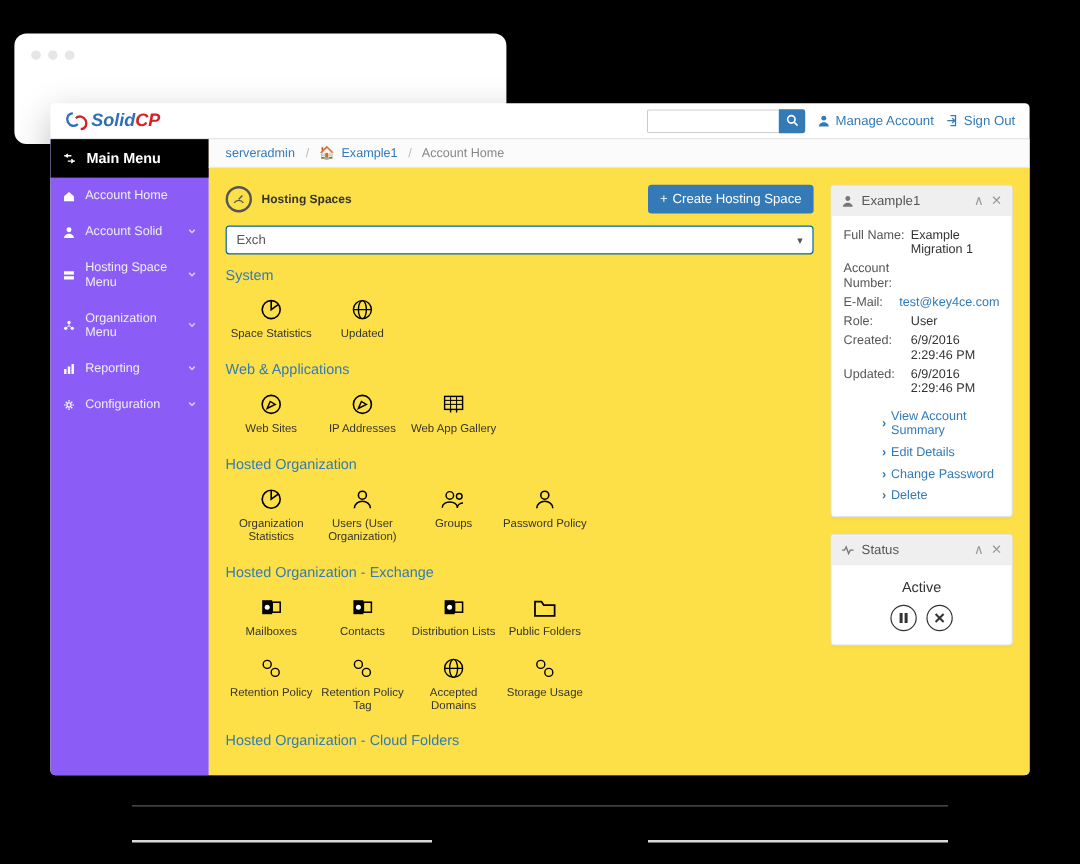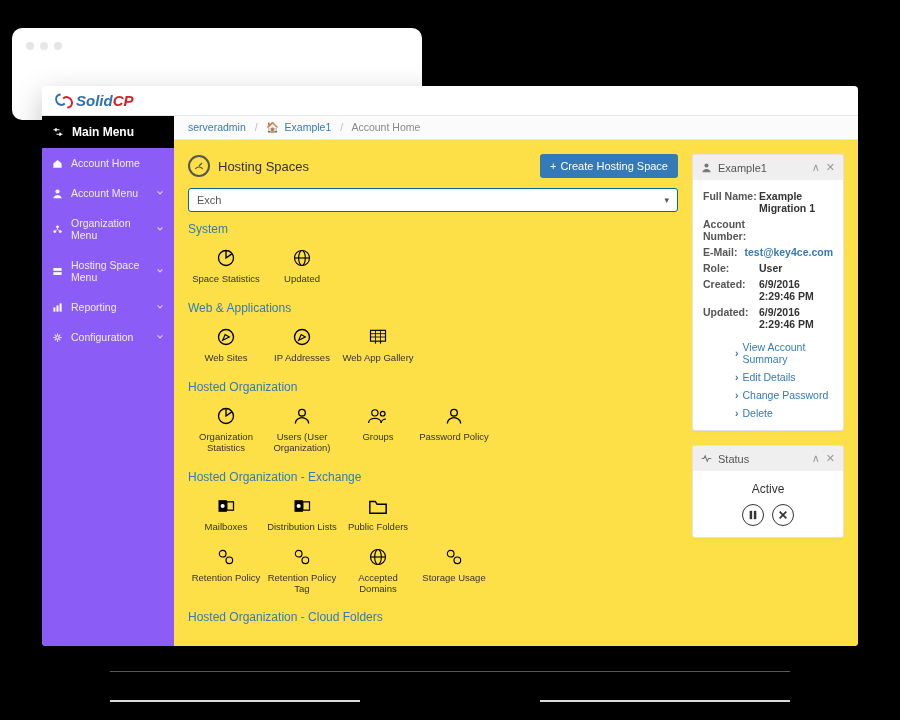--- a/index.html
+++ b/index.html
@@ -35,38 +35,38 @@
   .crumbs a { color:#337ab7; text-decoration:none; }
   .crumbs .sep { margin:0 6px; color:#bbb; }
   .home-ico { color:#555; margin-right:2px; }
 
   .main-row { flex:1; display:flex; min-height:0; }
   .main-col { flex:1; overflow-y:auto; padding:14px; }
   .side-col { width:166px; padding:14px 14px 14px 0; overflow-y:auto; }
 
   .titlebar { display:flex; align-items:center; margin-bottom:10px; }
   .titlebar .t-icon { width:22px; height:22px; border:2px solid #555; border-radius:50%; display:flex; align-items:center; justify-content:center; margin-right:8px; }
-  .titlebar h2 { font-size:13px; font-weight:normal; color:#333; }
+  .titlebar h2 { font-size:10px; font-weight:bold; color:#333; }
   .btn-primary { margin-left:auto; background:#337ab7; color:#fff; border:none; padding:6px 10px; font-size:11px; border-radius:3px; cursor:pointer; display:flex; align-items:center; gap:4px; }
 
   .combo { width:100%; border:1px solid #0369a1; border-radius:3px; padding:5px 8px; background:#fff; display:flex; align-items:center; cursor:pointer; font-size:11px; color:#555; margin-bottom:10px; }
   .combo .caret { margin-left:auto; font-size:9px; }
 
   .sect-h { color:#337ab7; font-size:12px; margin:8px 0 6px; }
   .grid { display:flex; flex-wrap:wrap; gap:0; }
   .tile { width:76px; text-align:center; font-size:9.5px; color:#333; cursor:pointer; padding:4px 0 8px; }
   .tile .ic { height:24px; display:flex; align-items:center; justify-content:center; margin-bottom:4px; }
   .tile .lbl { line-height:1.15; }
 
   .panel { background:#fff; border:1px solid #e2e2e2; border-radius:3px; margin-bottom:14px; box-shadow:0 1px 2px rgba(0,0,0,.04); }
   .panel-h { background:#efefef; padding:6px 8px; font-size:11px; color:#555; display:flex; align-items:center; gap:6px; }
   .panel-h .controls { margin-left:auto; display:flex; gap:6px; color:#999; }
   .panel-h .controls span { cursor:pointer; }
   .panel-b { padding:8px 10px; font-size:10.5px; }
-  .kv { display:flex; padding:2px 0;font-weight:bold; }
+  .kv { display:flex; padding:2px 0; }
   .kv .k { width:56px; color:#555; }
   .kv .v { flex:1; color:#333; }
   .kv .v.link { color:#337ab7; cursor:pointer; }
   .act-link { color:#337ab7; cursor:pointer; padding:3px 0; display:flex; align-items:center; gap:4px;margin-left:32px; }
   .act-link::before { content:"›"; color:#337ab7; font-weight:bold; }
   .status-center { text-align:center; padding:11px 0; }
   .status-label { font-size:12px; margin-bottom:8px; }
   .status-btns { display:flex; justify-content:center; gap:8px; }
   .circ-btn { width:22px; height:22px; border:1.5px solid #333; border-radius:50%; display:flex; align-items:center; justify-content:center; cursor:pointer; font-size:11px; }
 
@@ -94,20 +94,44 @@
   <div class="topbar">
     <div class="logo">
       <span class="logo-icon">
         <svg width="20" height="18" viewBox="0 0 24 22">
             <path d="M8 3 C3 3 1 8 3 12 C5 16 10 17 13 14" fill="none" stroke="#2f6fb5" stroke-width="2.4"></path>
             <path d="M16 19 C21 19 23 14 21 10 C19 6 14 5 11 8" fill="none" stroke="#d62027" stroke-width="2.4"></path>
           </svg>
       </span>
       <span class="logo-text"><span class="blue">Solid</span><span class="cp">CP</span></span>
     </div>
+    <div class="top-right">
+      <div class="search-wrap">
+        <input class="search-input" placeholder="" style="">
+        <button class="search-btn">
+          <svg width="11" height="11" viewBox="0 0 16 16">
+              <circle cx="6.5" cy="6.5" r="4.5" fill="none" stroke="#fff" stroke-width="2"></circle>
+              <line x1="10" y1="10" x2="14" y2="14" stroke="#fff" stroke-width="2"></line>
+            </svg>
+        </button>
+      </div>
+      <span class="link-blue">
+        <svg width="11" height="11" viewBox="0 0 16 16">
+            <circle cx="8" cy="5" r="3" fill="#337ab7"></circle>
+            <path d="M2 15c0-3 3-5 6-5s6 2 6 5" fill="#337ab7"></path>
+          </svg>
+        <span>Manage Account</span>
+      </span>
+      <span class="link-blue">
+        <svg width="11" height="11" viewBox="0 0 16 16">
+            <path d="M6 2h6v12H6M2 8h8M8 5l3 3-3 3" fill="none" stroke="#337ab7" stroke-width="1.6"></path>
+          </svg>
+        <span>Sign Out</span>
+      </span>
+    </div>
   </div>
 
   <div class="body">
 
     <div class="sidebar">
       <div class="side-title">
         <svg width="12" height="12" viewBox="0 0 16 16">
             <path d="M2 5h8M6 3l-2 2 2 2M14 11H6M10 9l2 2-2 2" stroke="#fff" stroke-width="1.6" fill="none"></path>
           </svg>
         <span>Main Menu</span>
@@ -116,43 +140,43 @@
         <svg width="11" height="11" viewBox="0 0 16 16">
             <path d="M2 8l6-5 6 5v6H2z" fill="#fff"></path>
           </svg>
         <span>Account Home</span>
       </div>
       <div class="side-item">
         <svg width="11" height="11" viewBox="0 0 16 16">
             <circle cx="8" cy="5" r="3" fill="#fff"></circle>
             <path d="M2 15c0-3 3-5 6-5s6 2 6 5" fill="#fff"></path>
           </svg>
-        <span>Account Menu</span>
+        <span>Account Solid</span>
+        <svg class="chev" width="8" height="8" viewBox="0 0 10 10">
+            <path d="M2 3l3 3 3-3" stroke="#fff" stroke-width="1.5" fill="none"></path>
+          </svg>
+      </div>
+      <div class="side-item">
+        <svg width="11" height="11" viewBox="0 0 16 16">
+            <rect x="2" y="3" width="12" height="4" fill="#fff"></rect>
+            <rect x="2" y="9" width="12" height="4" fill="#fff"></rect>
+          </svg>
+        <span>Hosting Space Menu</span>
         <svg class="chev" width="8" height="8" viewBox="0 0 10 10">
             <path d="M2 3l3 3 3-3" stroke="#fff" stroke-width="1.5" fill="none"></path>
           </svg>
       </div>
       <div class="side-item">
         <svg width="11" height="11" viewBox="0 0 16 16">
             <circle cx="8" cy="4" r="2" fill="#fff"></circle>
             <circle cx="4" cy="11" r="2" fill="#fff"></circle>
             <circle cx="12" cy="11" r="2" fill="#fff"></circle>
             <path d="M8 6v2M8 8l-3 2M8 8l3 2" stroke="#fff"></path>
           </svg>
         <span>Organization Menu</span>
-        <svg class="chev" width="8" height="8" viewBox="0 0 10 10">
-            <path d="M2 3l3 3 3-3" stroke="#fff" stroke-width="1.5" fill="none"></path>
-          </svg>
-      </div>
-      <div class="side-item">
-        <svg width="11" height="11" viewBox="0 0 16 16">
-            <rect x="2" y="3" width="12" height="4" fill="#fff"></rect>
-            <rect x="2" y="9" width="12" height="4" fill="#fff"></rect>
-          </svg>
-        <span>Hosting Space Menu</span>
         <svg class="chev" width="8" height="8" viewBox="0 0 10 10">
             <path d="M2 3l3 3 3-3" stroke="#fff" stroke-width="1.5" fill="none"></path>
           </svg>
       </div>
       <div class="side-item">
         <svg width="11" height="11" viewBox="0 0 16 16">
             <rect x="2" y="8" width="3" height="6" fill="#fff"></rect>
             <rect x="6.5" y="5" width="3" height="9" fill="#fff"></rect>
             <rect x="11" y="2" width="3" height="12" fill="#fff"></rect>
           </svg>
@@ -309,20 +333,30 @@
           <div class="grid">
             <div class="tile">
               <div class="ic">
                   <svg width="20" height="20" viewBox="0 0 24 24">
                     <rect x="3" y="5" width="10" height="14" fill="#000"></rect>
                     <rect x="13" y="7" width="8" height="10" fill="none" stroke="#000" stroke-width="1.5"></rect>
                     <circle cx="8" cy="12" r="2.5" fill="#fff"></circle>
                   </svg>
                 </div>
               <div class="lbl">Mailboxes</div>
+            </div>
+            <div class="tile">
+              <div class="ic">
+                  <svg width="20" height="20" viewBox="0 0 24 24">
+                    <rect x="3" y="5" width="10" height="14" fill="#000"></rect>
+                    <rect x="13" y="7" width="8" height="10" fill="none" stroke="#000" stroke-width="1.5"></rect>
+                    <circle cx="8" cy="12" r="2.5" fill="#fff"></circle>
+                  </svg>
+                </div>
+              <div class="lbl">Contacts</div>
             </div>
             <div class="tile">
               <div class="ic">
                   <svg width="20" height="20" viewBox="0 0 24 24">
                     <rect x="3" y="5" width="10" height="14" fill="#000"></rect>
                     <rect x="13" y="7" width="8" height="10" fill="none" stroke="#000" stroke-width="1.5"></rect>
                     <circle cx="8" cy="12" r="2.5" fill="#fff"></circle>
                   </svg>
                 </div>
               <div class="lbl">Distribution Lists</div>

